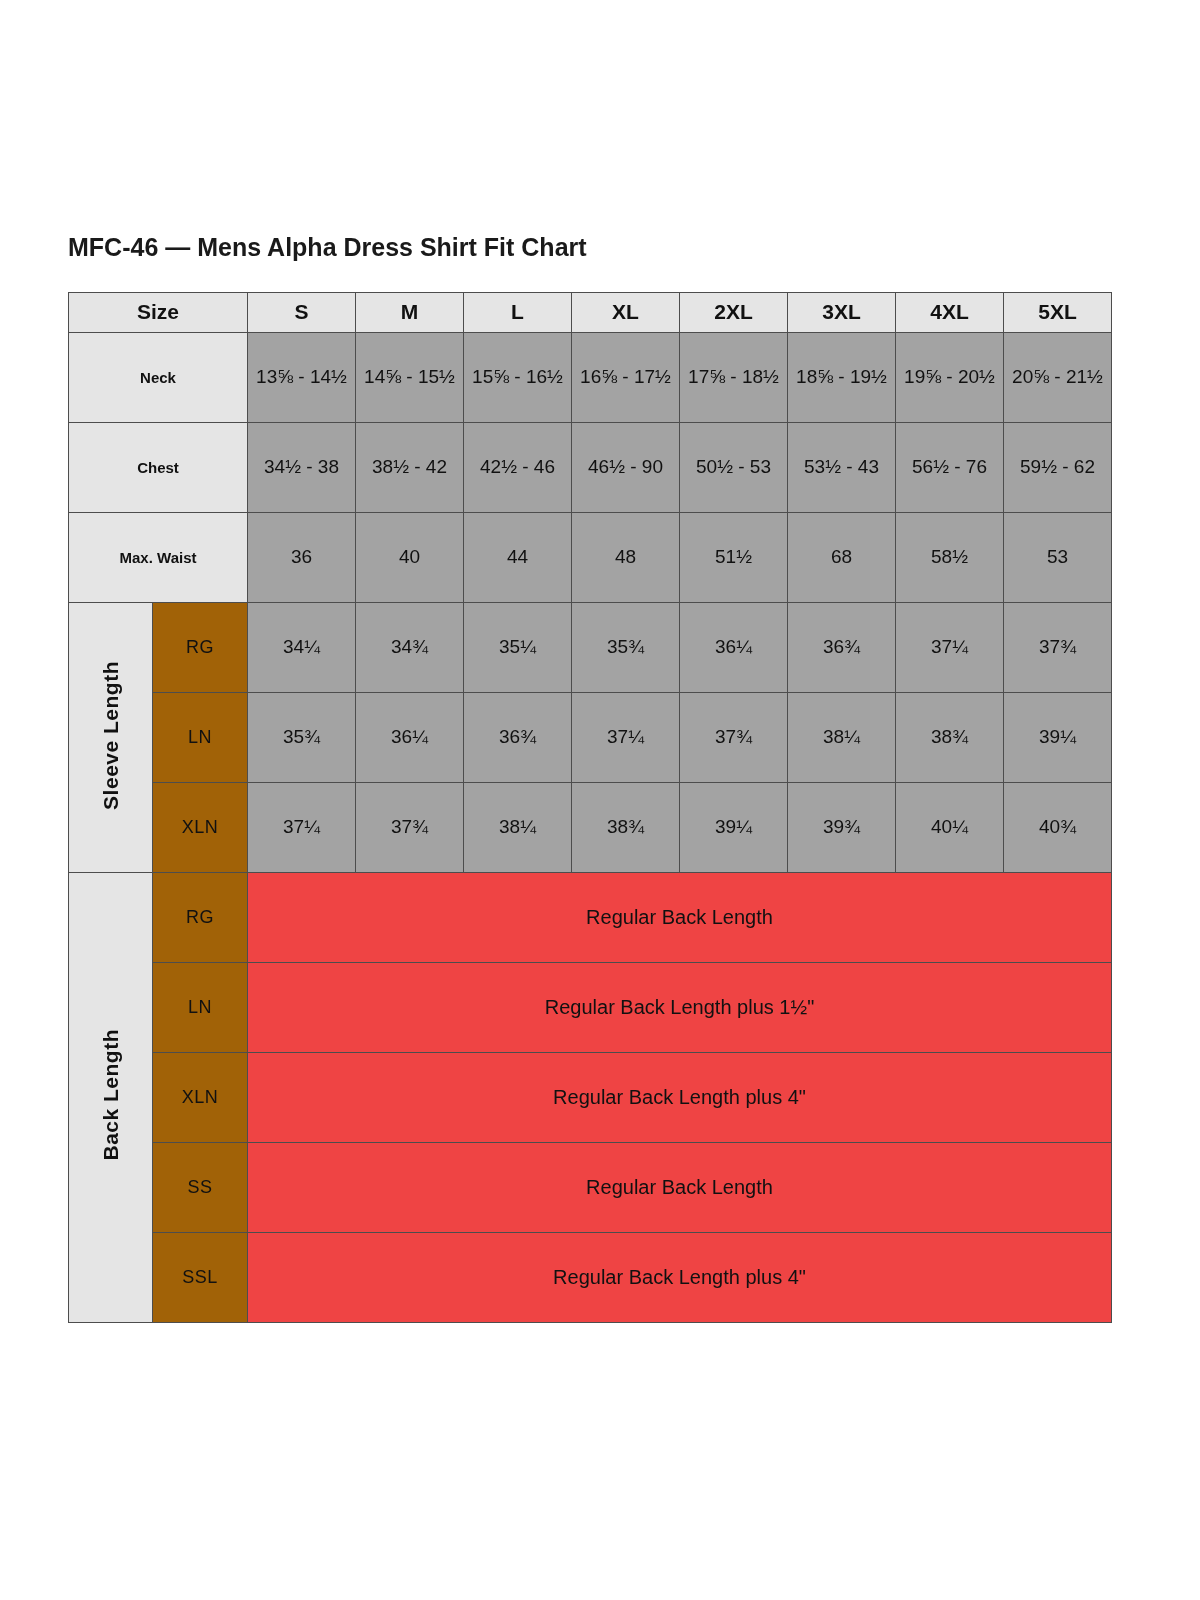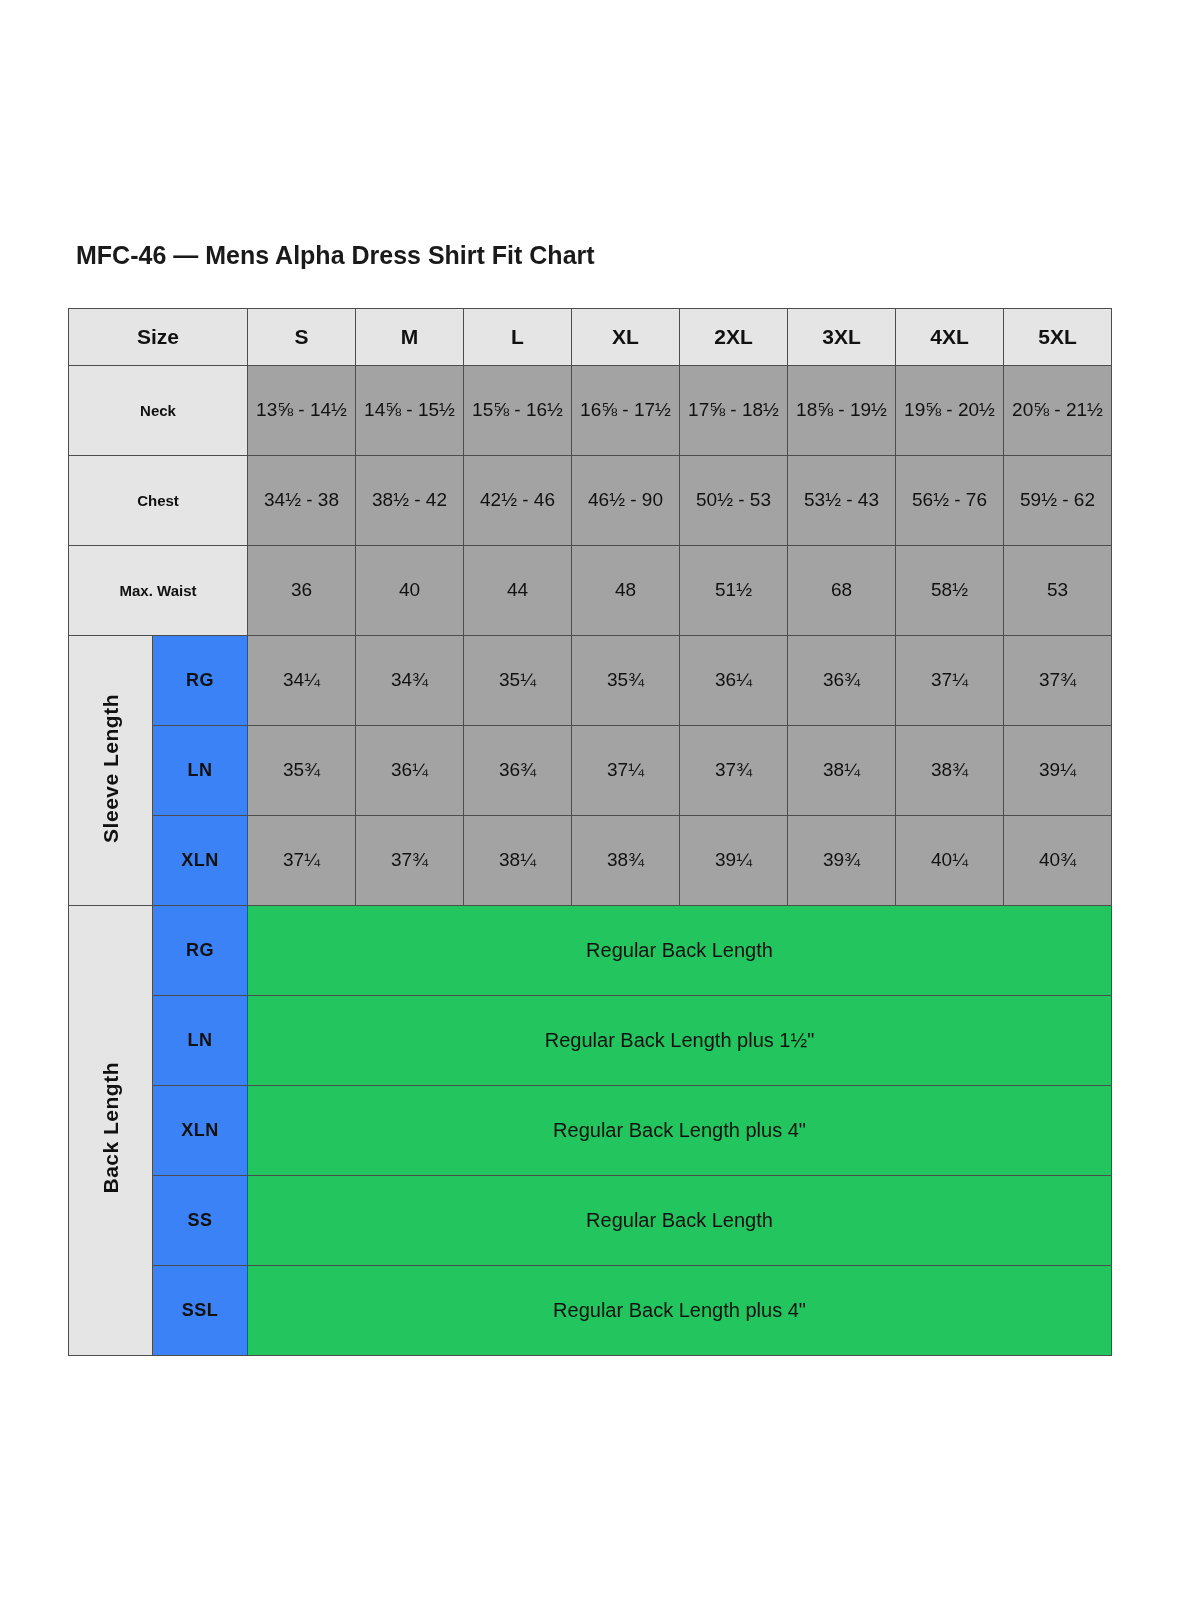--- a/index.html
+++ b/index.html
@@ -11,42 +11,42 @@
     height: 1600px;
     font-family: "Liberation Sans", sans-serif;
     color: #111111;
   }
   .page {
     width: 1200px;
     height: 1600px;
     padding: 0 68px;
   }
   .page-title {
-    margin: 8px;
+    margin: 0;
     padding-top: 234px;
     padding-bottom: 30px;
     font-size: 25px;
     line-height: 1.1;
     font-weight: bold;
     color: #1a1a1a;
   }
   table.fit-chart {
     border-collapse: collapse;
     table-layout: fixed;
     width: 1043px;
   }
   table.fit-chart th,
   table.fit-chart td {
     border: 1px solid #4d4d4d;
     text-align: center;
     vertical-align: middle;
     padding: 0 4px;
     overflow: hidden;
   }
-  tr.hdr-row { height: 57px; }
+  tr.hdr-row { height: 40px; }
   tr.data-row { height: 90px; }
   th.hdr {
     background: #e5e5e5;
     font-size: 21px;
     font-weight: bold;
   }
   th.row-label {
     background: #e5e5e5;
     font-size: 15px;
     font-weight: bold;
@@ -57,33 +57,33 @@
   th.vert-label span {
     display: inline-block;
     writing-mode: vertical-rl;
     transform: rotate(180deg);
     font-size: 21px;
     font-weight: bold;
     letter-spacing: 0.5px;
     white-space: nowrap;
   }
   th.sub-label {
-    background: #3b82f6;
+    background: #a16207;
     font-size: 18px;
-    font-weight: bold;
+    font-weight: normal;
     letter-spacing: 0.5px;
   }
   td.val {
     background: #a3a3a3;
     font-size: 19px;
     font-weight: normal;
     white-space: nowrap;
   }
   td.span-val {
-    background: #22c55e;
+    background: #ef4444;
     font-size: 20px;
     font-weight: normal;
     white-space: nowrap;
   }
 </style>
 </head>
 <body>
 
 <div class="page">
 

